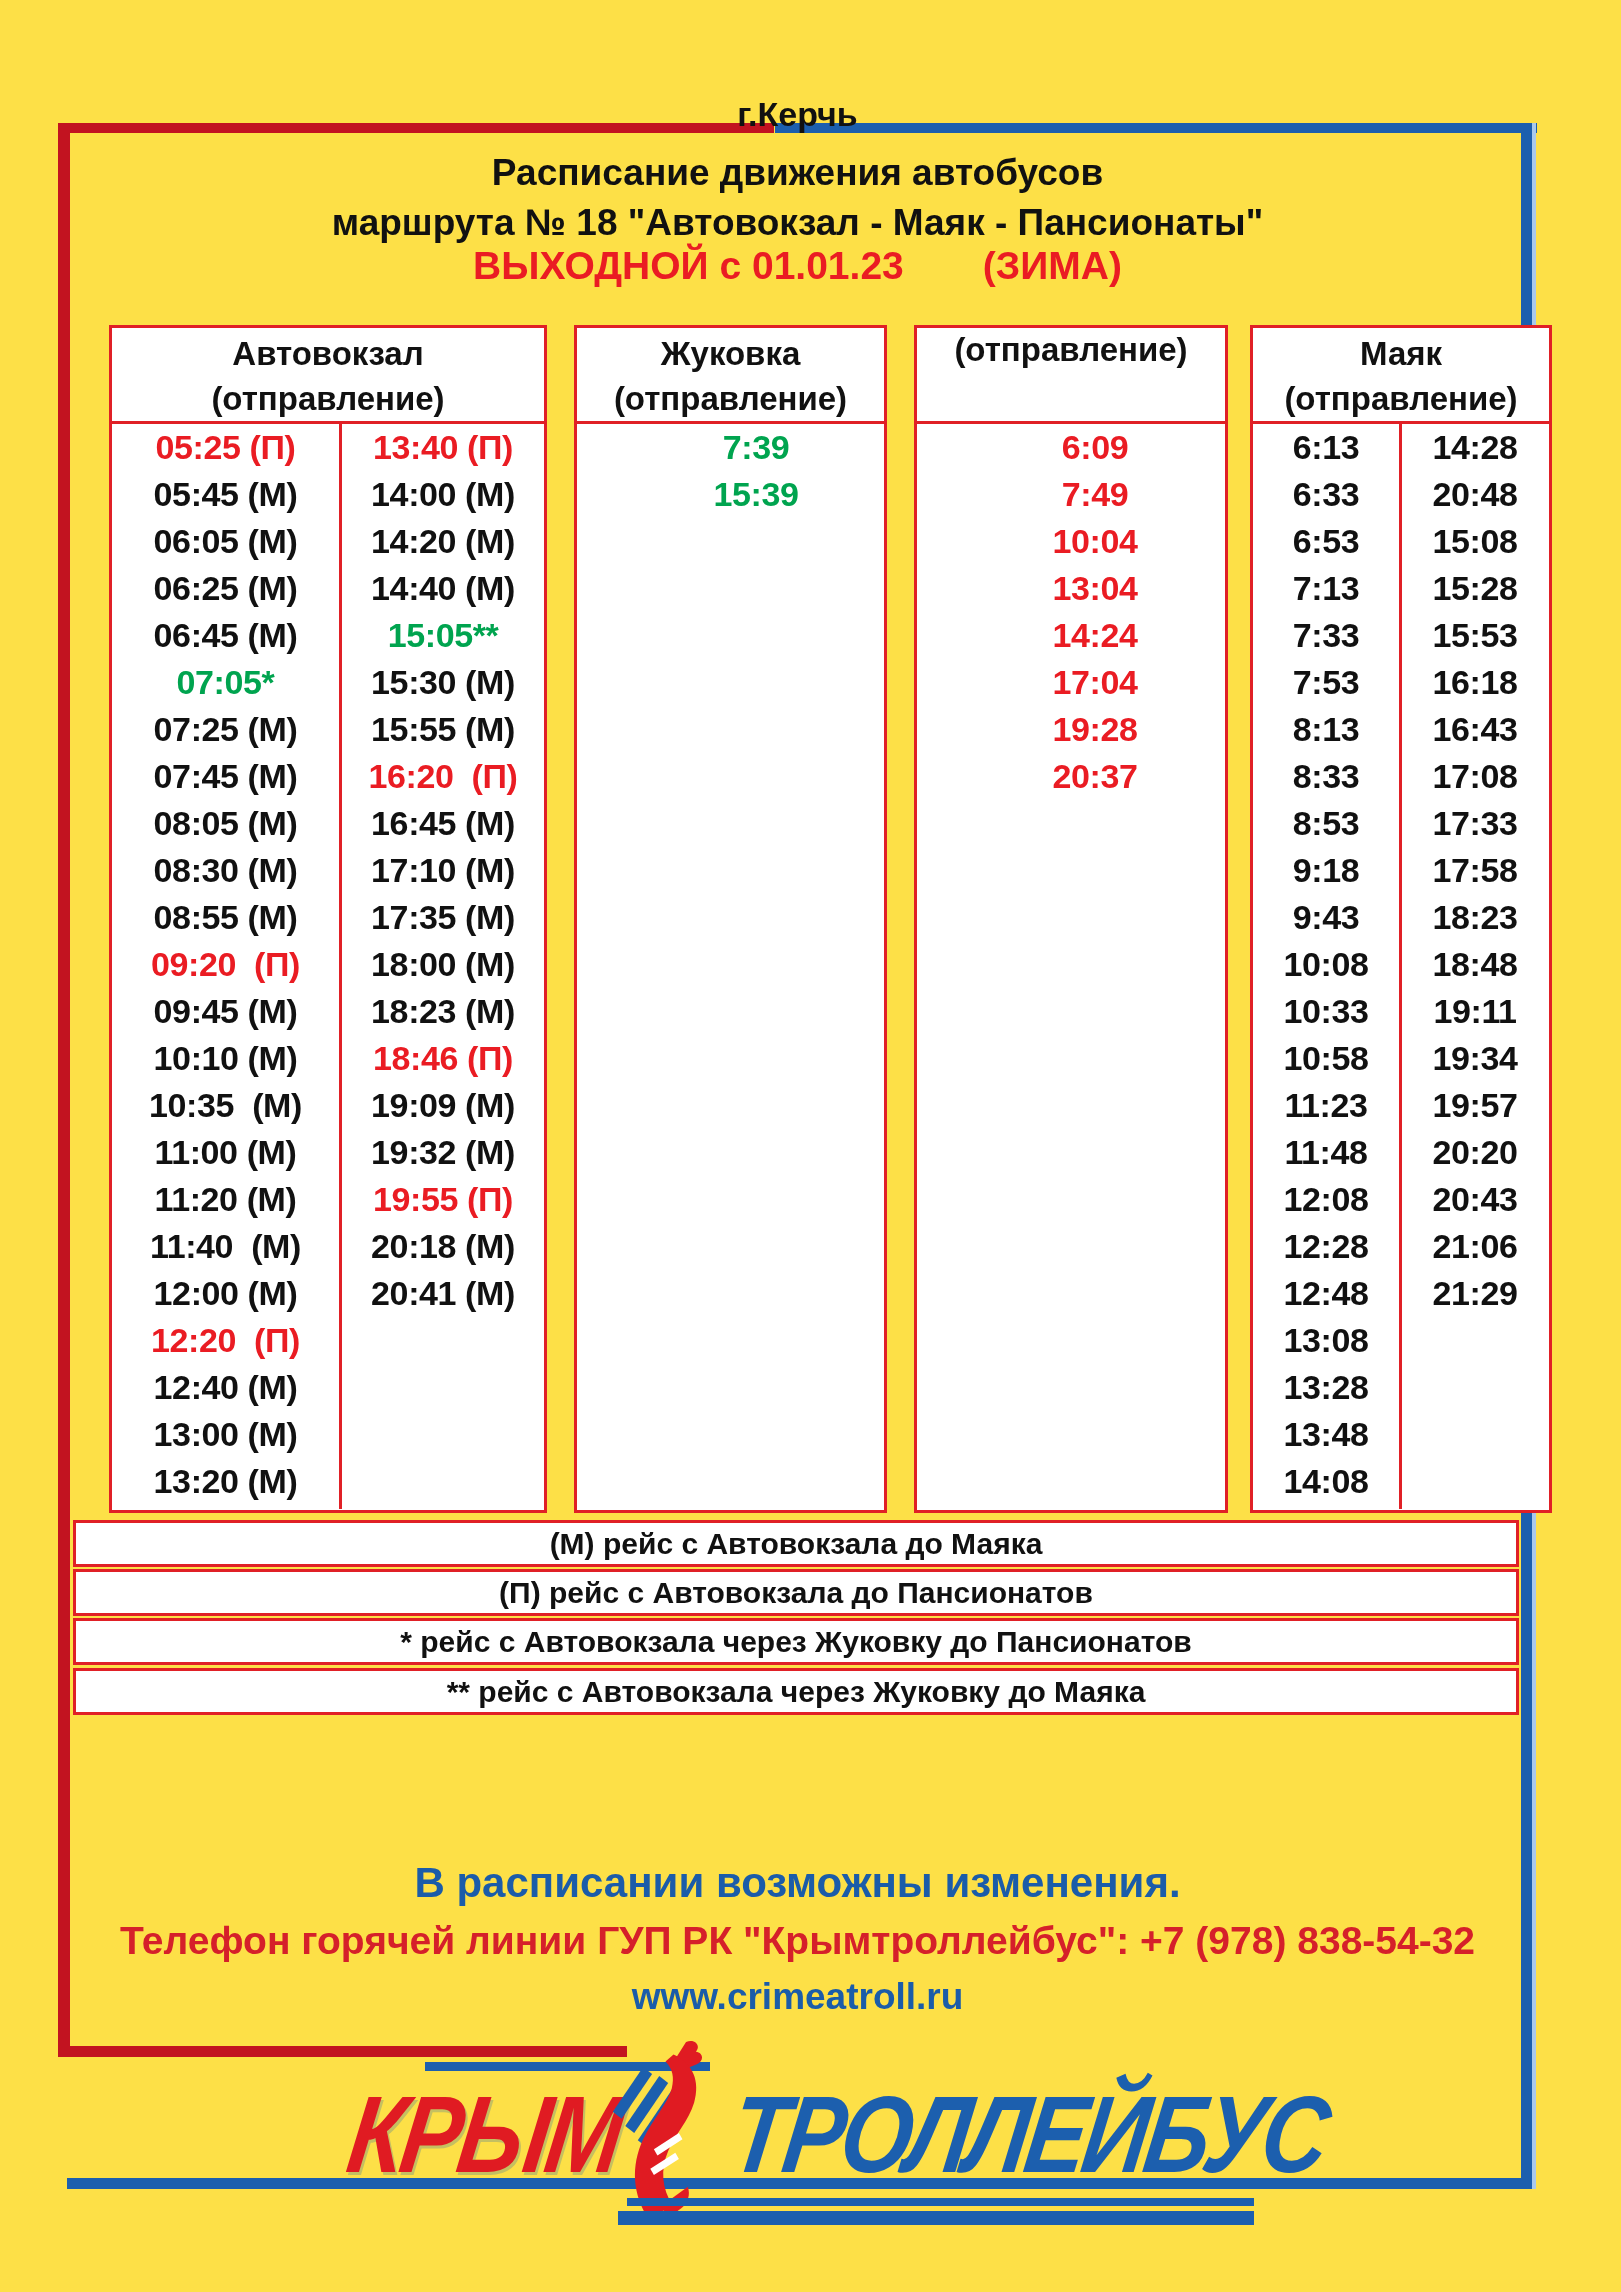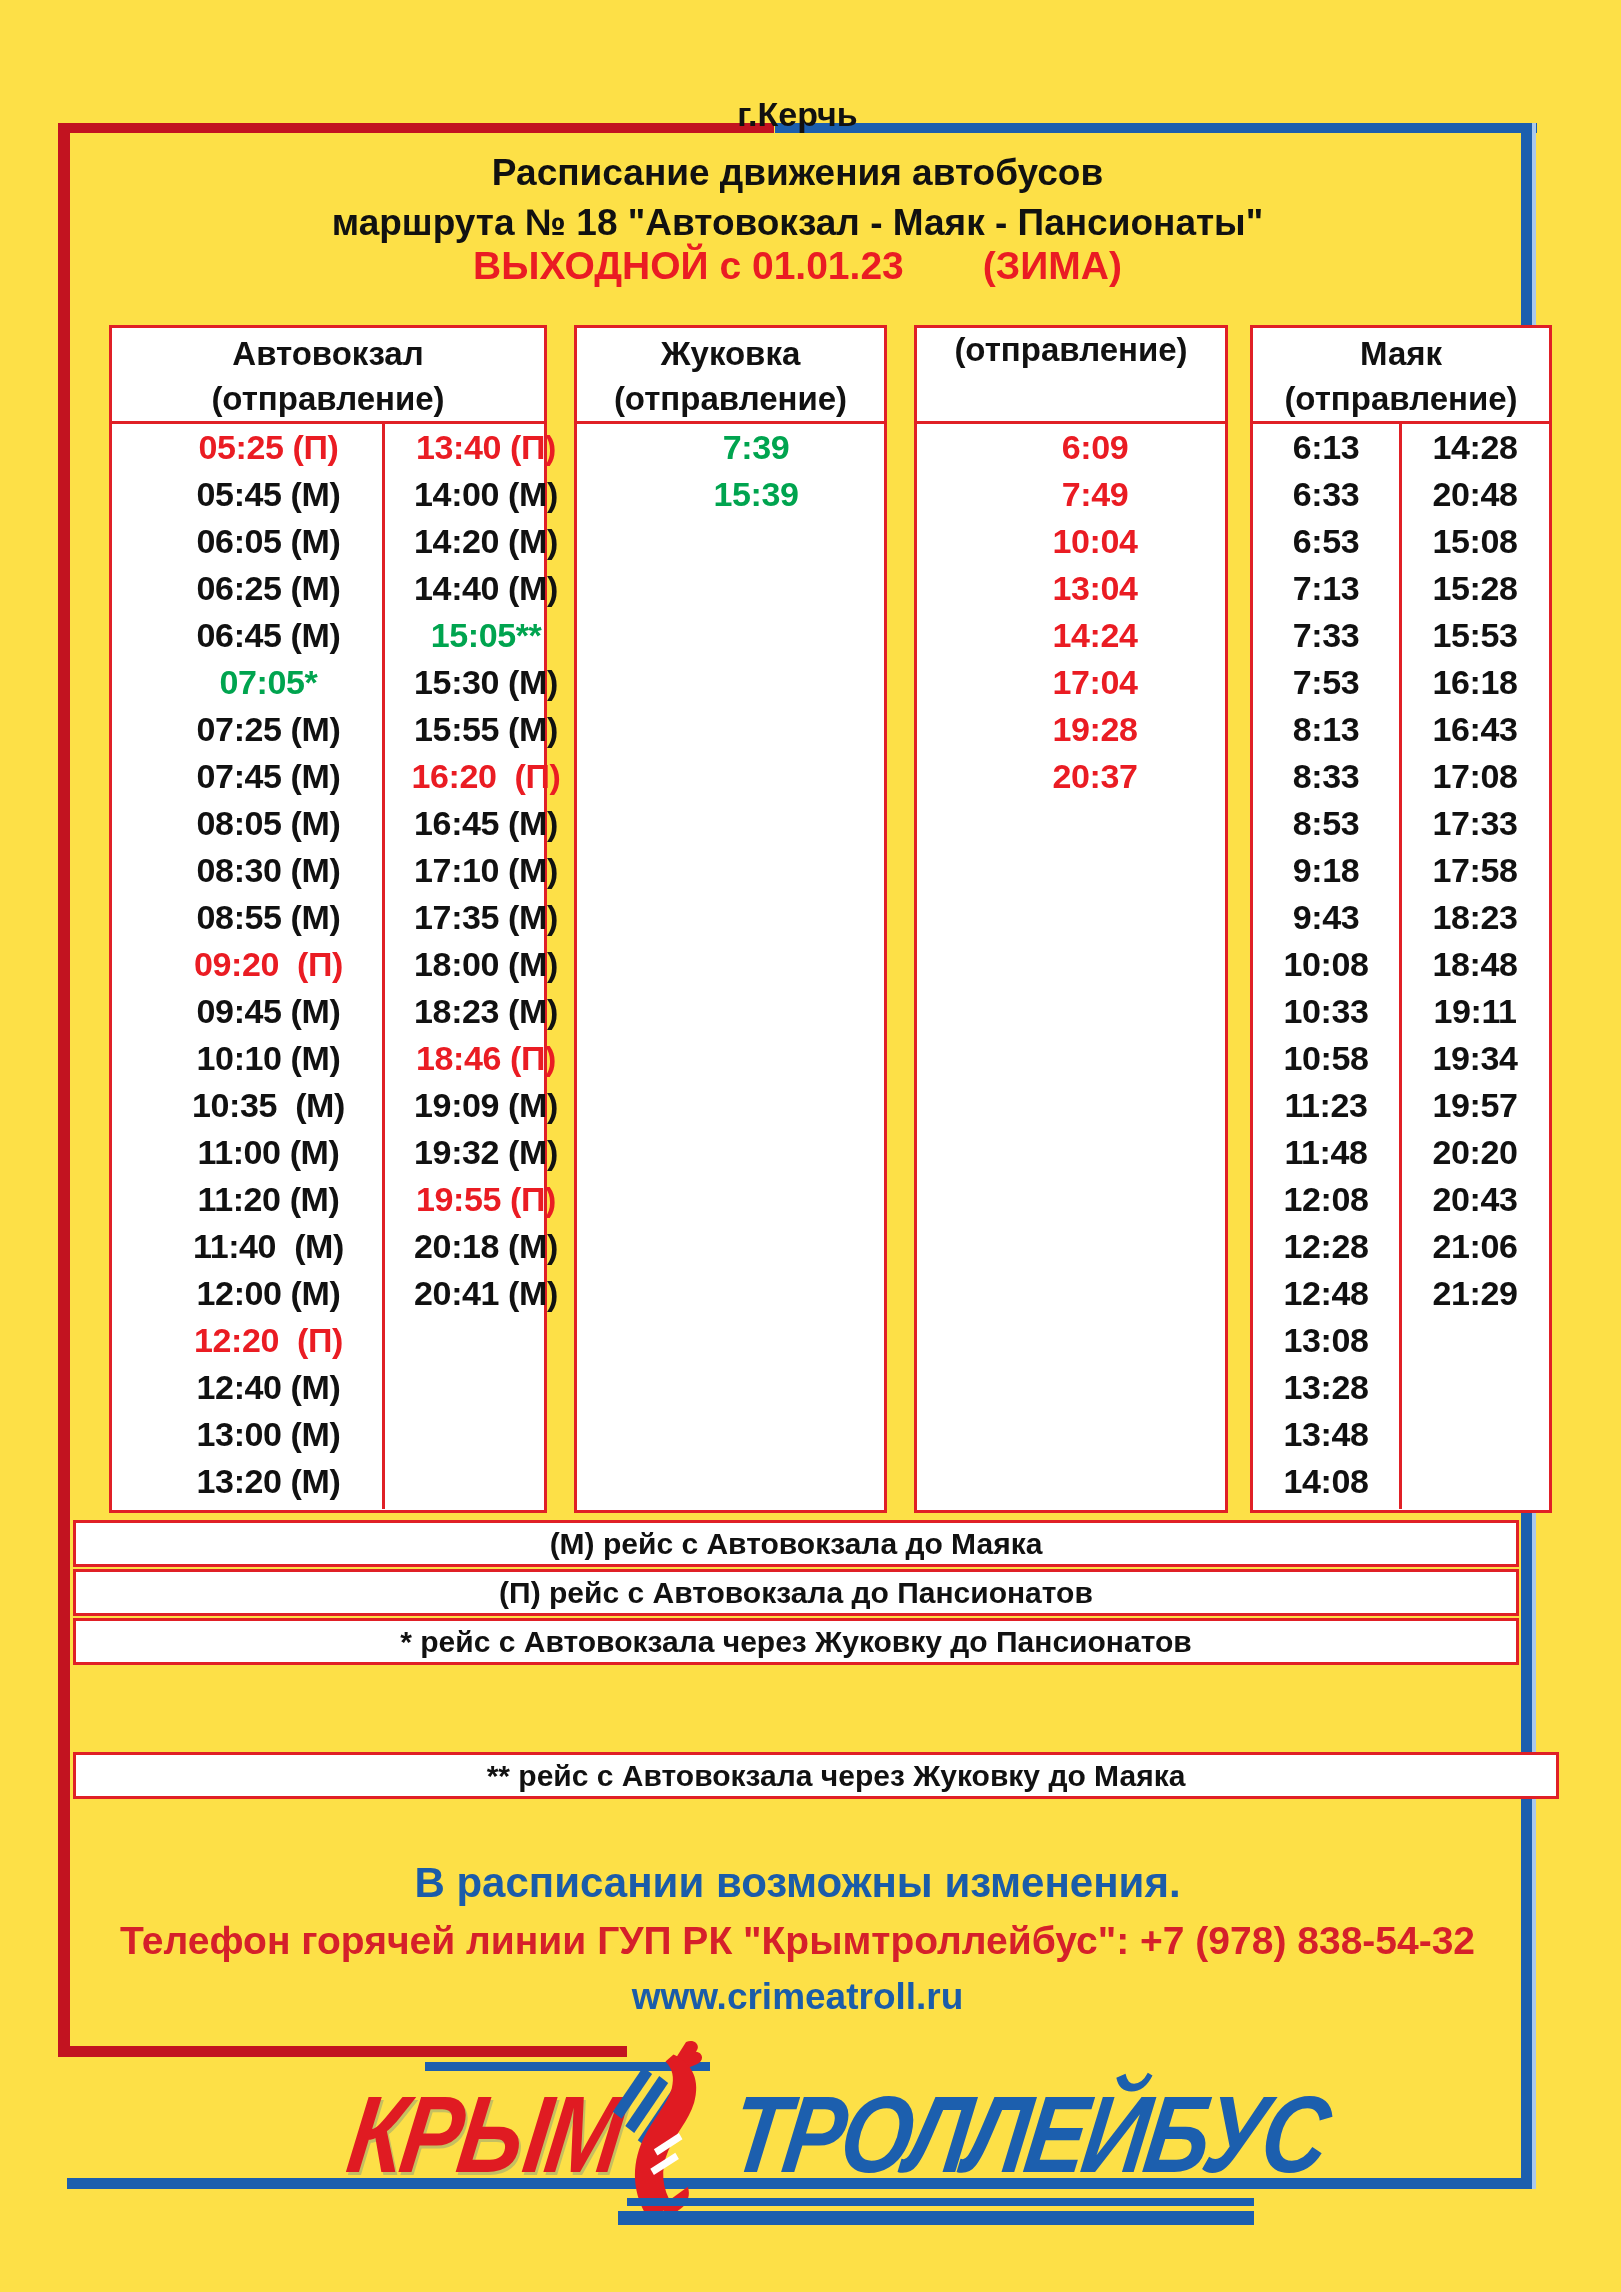--- a/index.html
+++ b/index.html
@@ -81,21 +81,21 @@
   <div class="titles t-main">Расписание движения автобусов</div>
   <div class="titles t-route">маршрута № 18 "Автовокзал - Маяк - Пансионаты"</div>
   <div class="titles t-valid"><span>ВЫХОДНОЙ с 01.01.23</span><span class="season">(ЗИМА)</span></div>
 
   <div class="grp" style="left:73px;width:432px;">
     <div class="ghead">
       <div class="gname">Автовокзал</div>
       <div class="gsub">(отправление)</div>
     </div>
     <div class="cols">
-      <div class="tcol" style="width:227px;padding-left:43px;">
+      <div class="tcol" style="width:227px;">
           <div class="trow r">05:25 (П)</div>
           <div class="trow k">05:45 (М)</div>
           <div class="trow k">06:05 (М)</div>
           <div class="trow k">06:25 (М)</div>
           <div class="trow k">06:45 (М)</div>
           <div class="trow g">07:05*</div>
           <div class="trow k">07:25 (М)</div>
           <div class="trow k">07:45 (М)</div>
           <div class="trow k">08:05 (М)</div>
           <div class="trow k">08:30 (М)</div>
@@ -219,21 +219,21 @@
           <div class="trow k">20:43</div>
           <div class="trow k">21:06</div>
           <div class="trow k">21:29</div>
         </div>
     </div>
   </div>
 
   <div class="fnote" style="top:1520px;">(М) рейс с Автовокзала до Маяка</div>
   <div class="fnote" style="top:1569px;">(П) рейс с Автовокзала до Пансионатов</div>
   <div class="fnote" style="top:1618px;">* рейс с Автовокзала через Жуковку до Пансионатов</div>
-  <div class="fnote" style="top:1752px;padding-left:40px;">** рейс с Автовокзала через Жуковку до Маяка</div>
+  <div class="fnote" style="top:1668px;">** рейс с Автовокзала через Жуковку до Маяка</div>
 
   <div class="notice n2">В расписании возможны изменения.</div>
   <div class="notice n3">Телефон горячей линии ГУП РК "Крымтроллейбус": +7 (978) 838-54-32</div>
   <div class="notice n4">www.crimeatroll.ru</div>
 
   <div class="logo">
     <div class="bar-top"></div>
     <div class="word w-left">КРЫМ</div>
     <svg class="rooster" viewBox="0 0 122 200">
       <g fill="#1c5fae">

